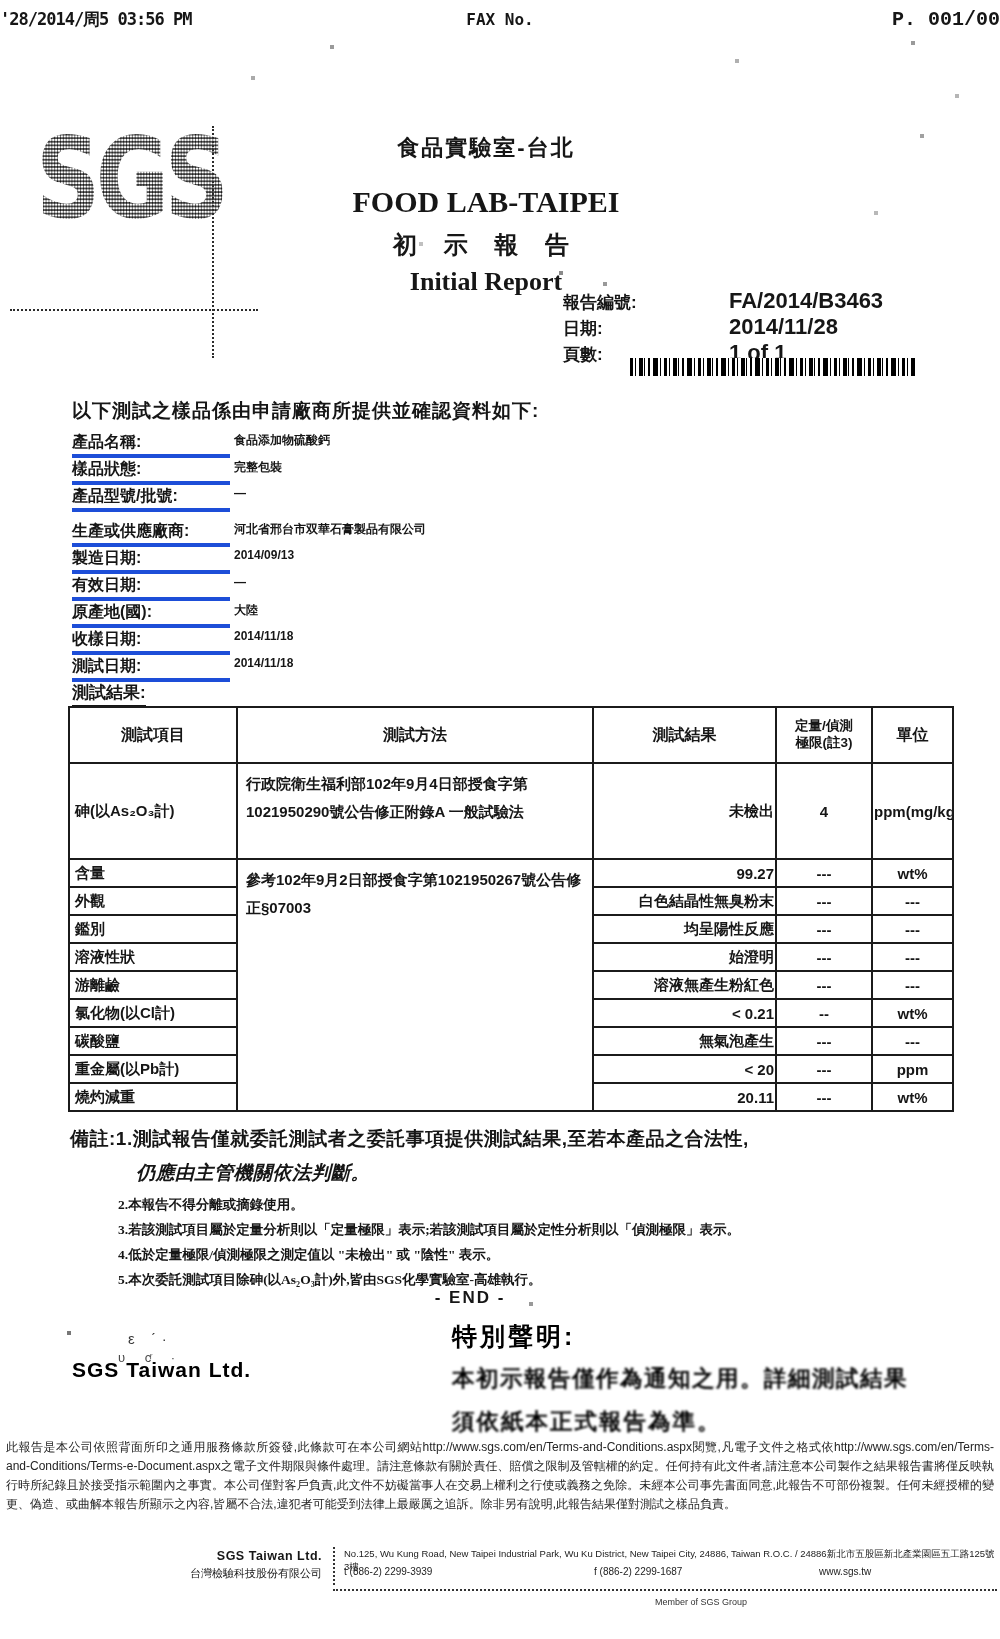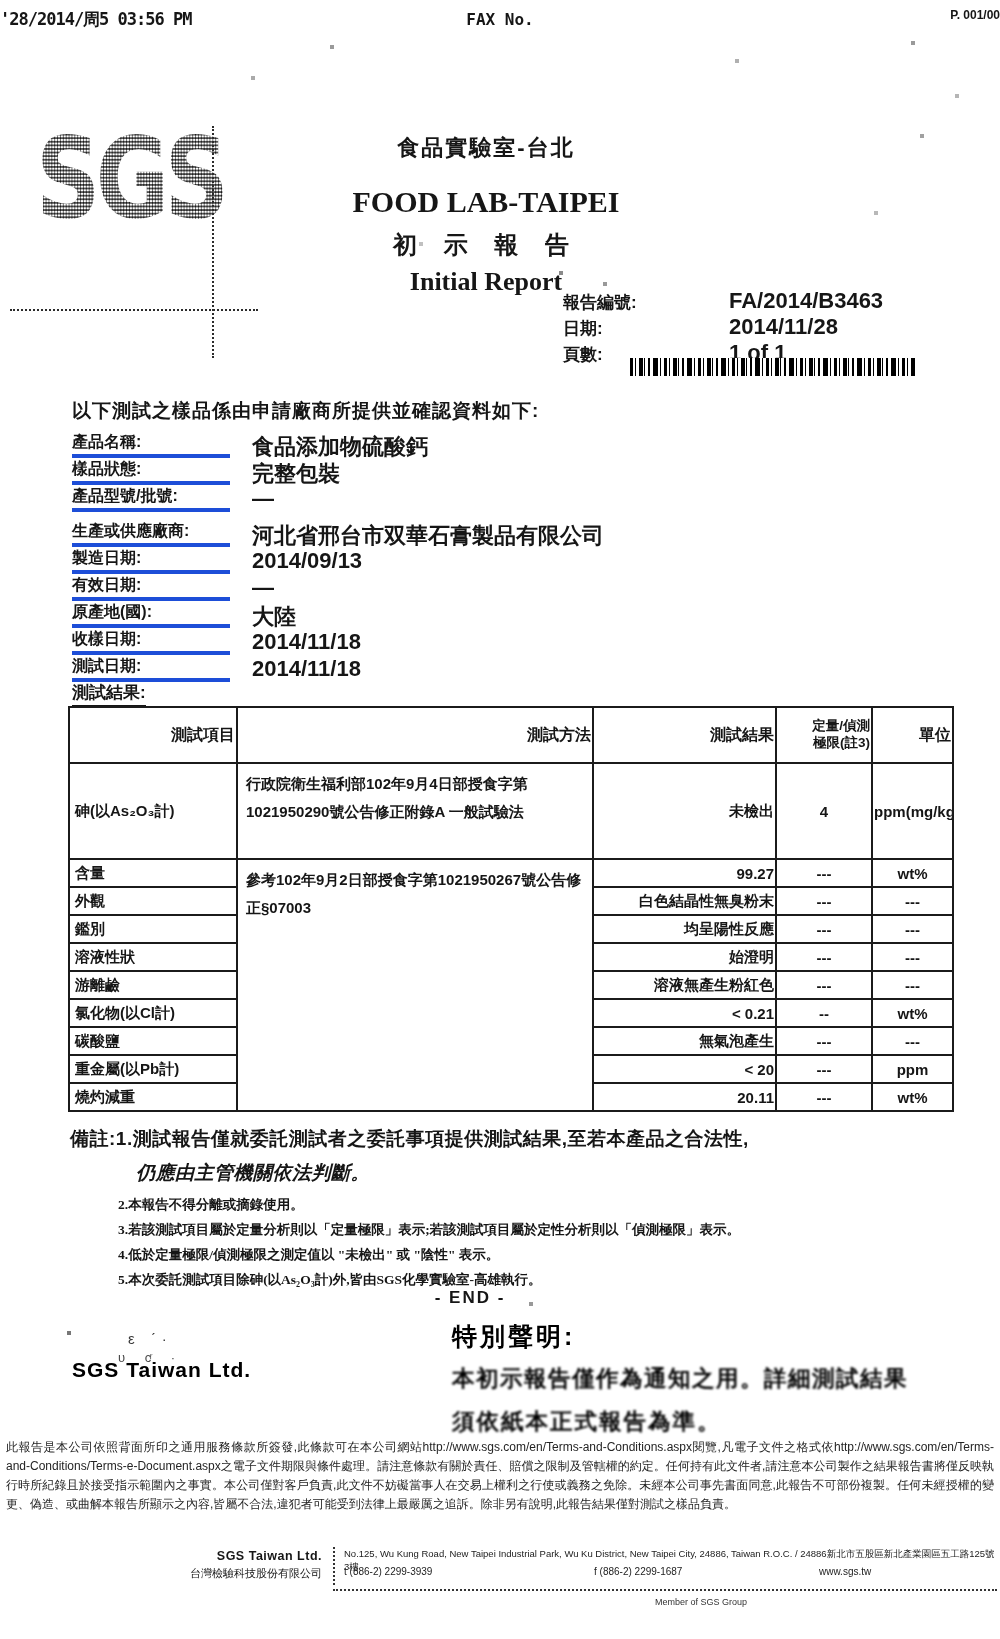--- a/index.html
+++ b/index.html
@@ -6,21 +6,21 @@
   #page{
     position:relative;width:1000px;height:1639px;margin:0 auto;
     background:#fff;color:#161616;overflow:hidden;
     font-family:"Liberation Sans",sans-serif;
   }
   .abs{position:absolute;}
 
   
   .fax-ts{left:0;top:8px;font-family:"DejaVu Sans Mono",monospace;font-size:17px;font-weight:700;letter-spacing:-1px;}
   .fax-no{left:0;top:10px;width:100%;text-align:center;font-family:"DejaVu Sans Mono",monospace;font-size:16px;font-weight:700;}
-  .fax-pg{right:0;top:8px;font-family:Liberation Sans, sans-serif;font-size:12px;font-weight:700;}
+  .fax-pg{right:0;top:8px;font-family:Liberation Mono, monospace;font-size:20px;font-weight:700;}
 
   
   .sgs-logo{
     left:36px;top:122px;font-family:"DejaVu Sans",sans-serif;font-weight:800;
     font-size:112px;line-height:1;letter-spacing:-6px;color:#2d2d2d;
     transform:scaleX(0.80);transform-origin:left top;
   }
   @supports ((-webkit-background-clip:text) or (background-clip:text)){
     .sgs-logo{
       background-image:radial-gradient(circle,#161616 1.1px,rgba(22,22,22,.45) 1.45px,rgba(22,22,22,0) 1.7px);
@@ -52,28 +52,28 @@
   }
 
   .intro{left:72px;top:398px;font-size:19px;font-weight:700;letter-spacing:1px;}
 
   .fgroup{width:860px;}
   .fg-sample{left:72px;top:432px;}
   .fg-prod{left:72px;top:521px;}
   .frow{position:relative;height:27px;}
   .flabel{display:inline-block;min-width:158px;font-size:16px;font-weight:700;border-bottom:4px solid #1d4ed8;padding-bottom:1px;}
   .flabel.wide{min-width:158px;}
-  .fvalue{display:inline-block;font-size:22px;font-weight:600;margin-left:22px;vertical-align:top;}
+  .fvalue{display:inline-block;font-size:12px;font-weight:600;margin-left:4px;vertical-align:top;}
 
   .results-heading{left:72px;top:681px;font-size:17px;font-weight:700;border-bottom:2px solid #161616;padding-bottom:1px;}
 
   
   .rtable{left:68px;top:706px;width:884px;border-collapse:collapse;table-layout:fixed;}
   .rtable th,.rtable td{border:2px solid #1b1b1b;font-size:15px;overflow:hidden;}
-  .rtable th{font-weight:700;text-align:right;vertical-align:middle;font-size:16px;}
+  .rtable th{font-weight:700;text-align:center;vertical-align:middle;font-size:16px;}
   .rtable .th-limit{font-size:13.5px;line-height:1.25;}
   .cell-item{text-align:left;padding:2px 4px 2px 5px;font-weight:600;}
   .cell-method{text-align:left;vertical-align:top;padding:6px 8px;line-height:1.85;font-weight:600;}
   .cell-result{text-align:right;font-weight:600;}
   .cell-limit{text-align:center;font-weight:600;}
   .cell-unit{text-align:center;font-weight:600;}
 
   
   .note-big{font-size:19px;font-weight:700;letter-spacing:0.5px;}
   .note1{left:70px;top:1126px;width:880px;}

